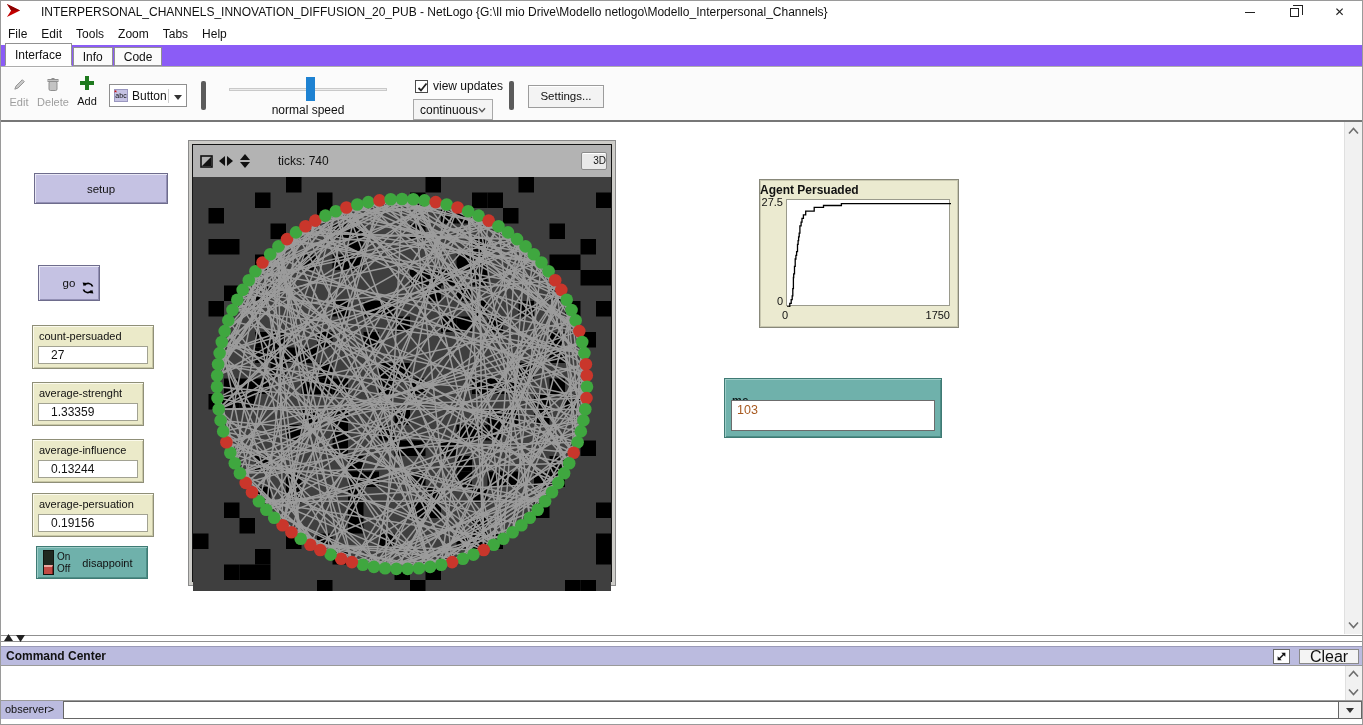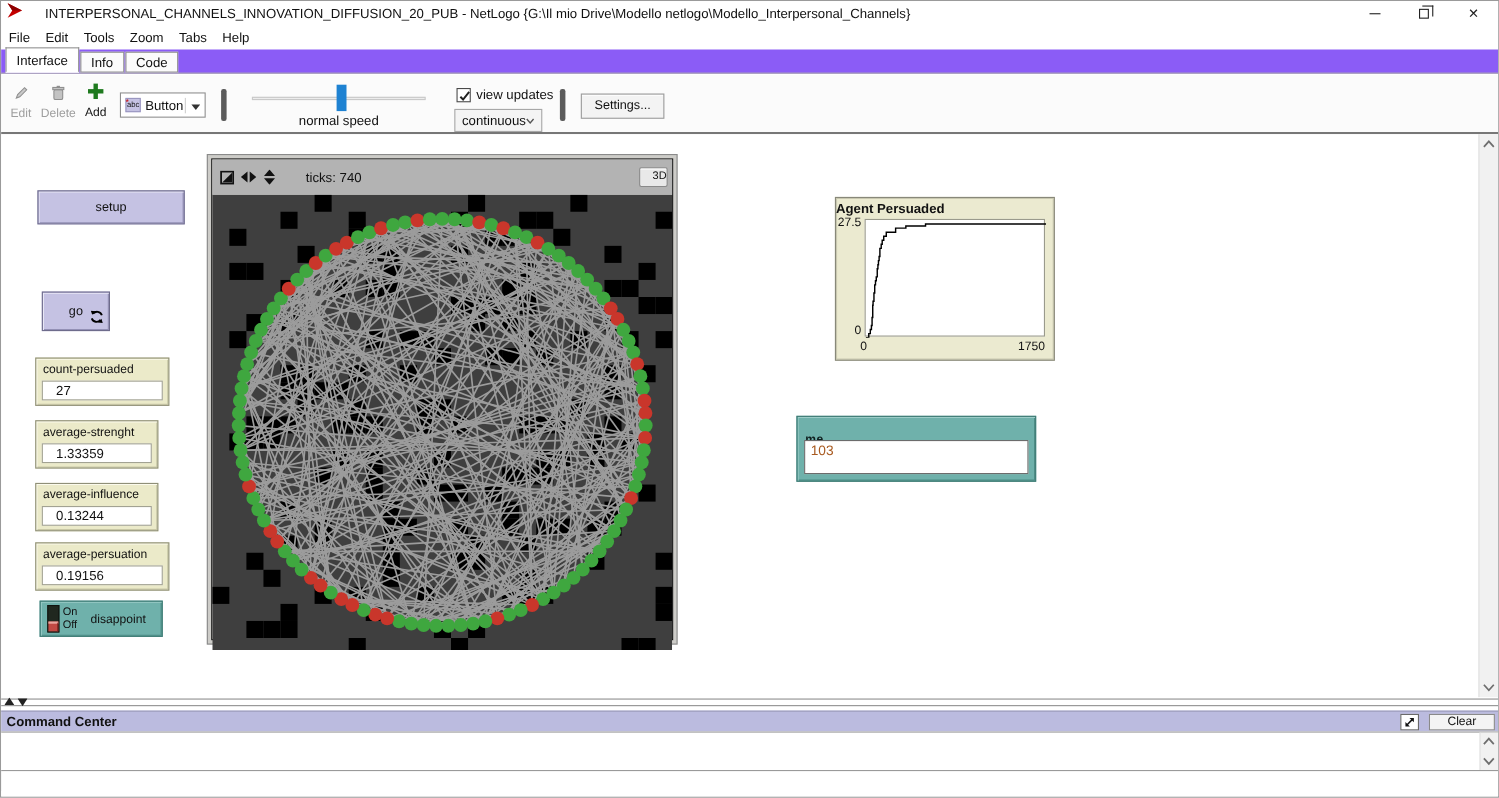--- a/index.html
+++ b/index.html
@@ -87,21 +87,21 @@
   .input-widget .ilabel{font-size:11px;font-weight:bold;color:#102020;display:block;padding:15px 0 0 7px;letter-spacing:0.5px;}
   .input-widget .ivalue{position:absolute;left:6px;right:6px;top:21px;bottom:6px;background:#fff;border:1px solid #6c6c6c;font-size:12.5px;color:#a85a20;padding:2px 0 0 5px;}
   
   .splitter{position:absolute;left:0;top:633px;width:100%;height:12px;background:#fff;}
   .splitter .l1{position:absolute;left:0;top:1px;width:100%;height:1px;background:#8f8f8f;}
   .splitter .l2{position:absolute;left:0;top:7px;width:100%;height:1px;background:#8f8f8f;}
   .split-handles{position:absolute;left:3px;top:0px;display:flex;gap:3px;}
   .cc-header{position:absolute;left:0;top:645px;width:100%;height:19px;background:#bbbbdf;display:flex;align-items:center;border-top:1px solid #9a9ab8;}
   .cc-title{font-size:12px;font-weight:bold;margin-left:5px;}
   .cc-expand{position:absolute;right:72px;top:2px;width:17px;height:15px;background:#fff;border:1px solid #6a6a6a;display:flex;align-items:center;justify-content:center;}
-  .cc-clear{position:absolute;right:3px;top:2px;width:60px;height:15px;background:#f4f4f4;border:1px solid #8a8a8a;font-size:11px;text-align:center;line-height:13px;}
+  .cc-clear{position:absolute;right:3px;top:2px;width:60px;height:15px;background:#f4f4f4;border:1px solid #8a8a8a;font-size:16px;text-align:center;line-height:13px;}
   .cc-output{position:absolute;left:0;top:664px;width:100%;height:36px;background:#fff;border-top:1px solid #9a9a9a;border-bottom:1px solid #9a9a9a;}
   .cc-scroll{position:absolute;right:0;top:0;bottom:0;width:17px;background:#f1f1f1;border-left:1px solid #e0e0e0;}
   .cc-row{position:absolute;left:0;top:700px;width:100%;height:18px;display:flex;}
   .cc-prompt{width:62px;background:#bbbbdf;font-size:11px;padding:2px 0 0 4px;}
   .cc-input{flex:1;border:1px solid #666;background:#fff;font-size:12px;font-family:"Liberation Sans",sans-serif;padding:0 3px;outline:none;}
   .cc-ddbtn{width:23px;background:#f2f2f2;border:1px solid #666;border-left:none;display:flex;align-items:center;justify-content:center;}
   .bottom-strip{position:absolute;left:0;top:718px;width:100%;height:7px;background:#fff;}
 </style>
 </head>
 <body>
@@ -906,15 +906,22 @@
     <div class="cc-scroll">
       <svg width="11" height="8" viewBox="0 0 11 8" style="position:absolute;left:2px;top:4px">
           <polyline points="1,6.5 5.5,1.5 10,6.5" fill="none" stroke="#6e6e6e" stroke-width="1.6"></polyline>
         </svg>
       <svg width="11" height="8" viewBox="0 0 11 8" style="position:absolute;left:2px;bottom:4px">
           <polyline points="1,1.5 5.5,6.5 10,1.5" fill="none" stroke="#6e6e6e" stroke-width="1.6"></polyline>
         </svg>
     </div>
   </div>
 
+  <div class="cc-row">
+    <span class="cc-prompt">observer&gt;</span>
+    <input class="cc-input" type="text" value="" style="">
+    <span class="cc-ddbtn">
+        <span class="tri-down"></span>
+      </span>
+  </div>
 
   <div class="bottom-strip"></div>
 </div>
 
 </body></html>

